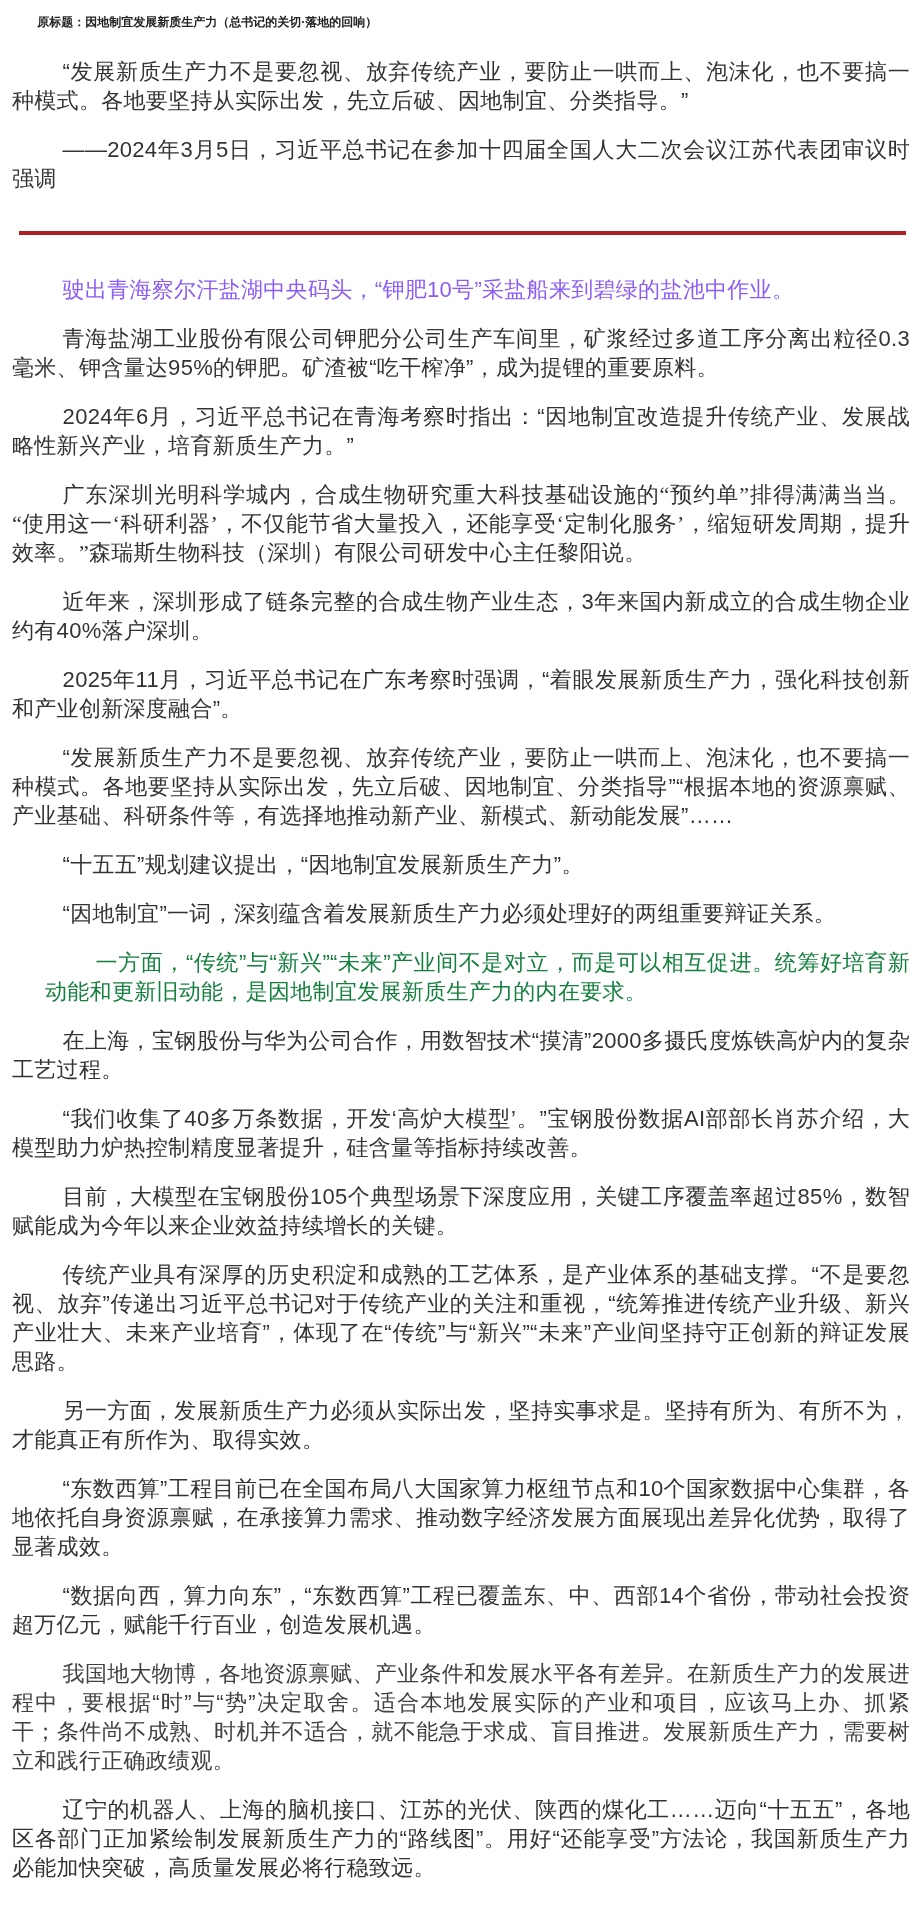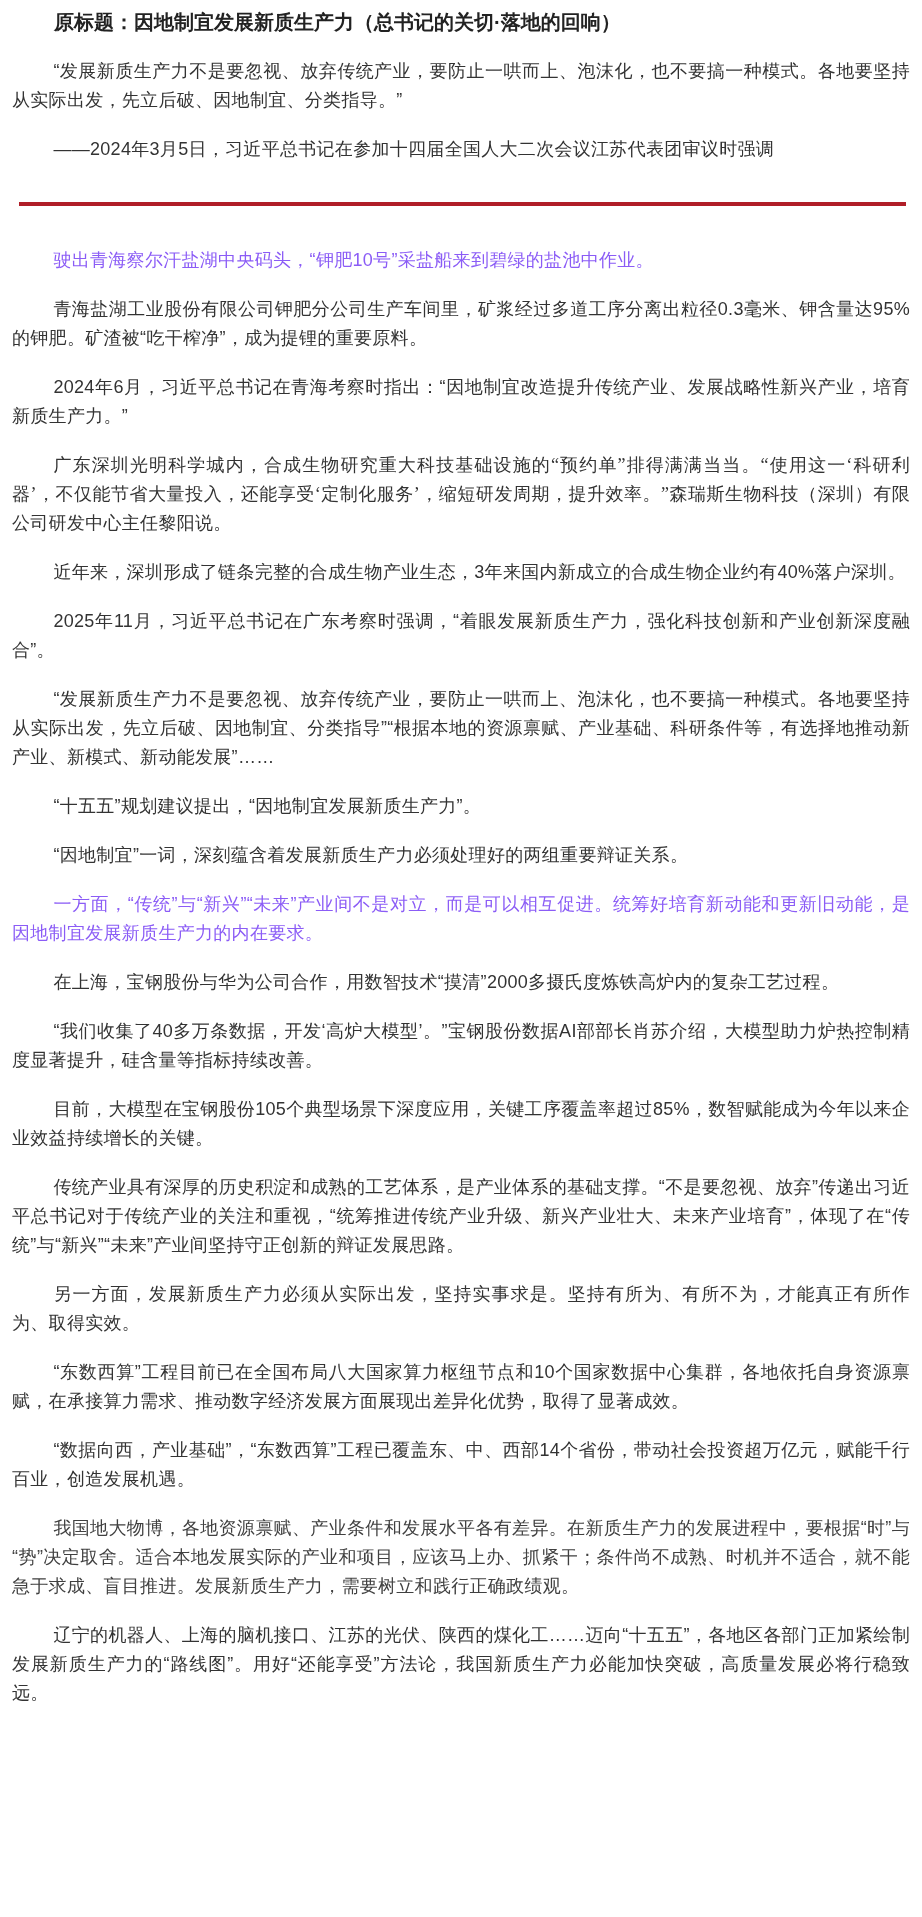--- a/index.html
+++ b/index.html
@@ -9,29 +9,29 @@
   }
   body {
     width: 922px;
     font-family: "Liberation Sans", "DejaVu Sans", sans-serif;
   }
   .article {
     padding: 8px 12px 24px 12px;
     box-sizing: border-box;
   }
   .article-title {
-    font-size: 20px;
+    font-size: 12px;
     font-weight: bold;
     color: #222222;
     line-height: 29px;
     margin: 0 0 20px 0;
     text-indent: 2.1em;
   }
   p.para {
-    font-size: 18px;
+    font-size: 22px;
     color: #333333;
     line-height: 29px;
     margin: 0 0 20px 0;
     text-indent: 2.3em;
     text-align: justify;
     letter-spacing: 0.3px;
   }
   p.para:last-child {
     margin-bottom: 0;
   }
@@ -58,24 +58,24 @@
   <section id="body-paragraphs">
       <p class="para" style="color: #8b5cf6;">驶出青海察尔汗盐湖中央码头，“钾肥10号”采盐船来到碧绿的盐池中作业。</p>
       <p class="para" style="color: rgb(51, 51, 51);">青海盐湖工业股份有限公司钾肥分公司生产车间里，矿浆经过多道工序分离出粒径0.3毫米、钾含量达95%的钾肥。矿渣被“吃干榨净”，成为提锂的重要原料。</p>
       <p class="para" style="color: rgb(51, 51, 51);">2024年6月，习近平总书记在青海考察时指出：“因地制宜改造提升传统产业、发展战略性新兴产业，培育新质生产力。”</p>
       <p class="para" style="color: rgb(51, 51, 51); font-family: Liberation Serif, serif;">广东深圳光明科学城内，合成生物研究重大科技基础设施的“预约单”排得满满当当。“使用这一‘科研利器’，不仅能节省大量投入，还能享受‘定制化服务’，缩短研发周期，提升效率。”森瑞斯生物科技（深圳）有限公司研发中心主任黎阳说。</p>
       <p class="para" style="color: rgb(51, 51, 51);">近年来，深圳形成了链条完整的合成生物产业生态，3年来国内新成立的合成生物企业约有40%落户深圳。</p>
       <p class="para" style="color: rgb(51, 51, 51);">2025年11月，习近平总书记在广东考察时强调，“着眼发展新质生产力，强化科技创新和产业创新深度融合”。</p>
       <p class="para" style="color: rgb(51, 51, 51);">“发展新质生产力不是要忽视、放弃传统产业，要防止一哄而上、泡沫化，也不要搞一种模式。各地要坚持从实际出发，先立后破、因地制宜、分类指导”“根据本地的资源禀赋、产业基础、科研条件等，有选择地推动新产业、新模式、新动能发展”……</p>
       <p class="para" style="color: rgb(51, 51, 51);">“十五五”规划建议提出，“因地制宜发展新质生产力”。</p>
       <p class="para" style="color: rgb(51, 51, 51);">“因地制宜”一词，深刻蕴含着发展新质生产力必须处理好的两组重要辩证关系。</p>
-      <p class="para" style="color: #8b5cf6;">一方面，“传统”与“新兴”“未来”产业间不是对立，而是可以相互促进。统筹好培育新动能和更新旧动能，是因地制宜发展新质生产力的内在要求。</p>
+      <p class="para" style="color: #15803d; margin-left: 33px;">一方面，“传统”与“新兴”“未来”产业间不是对立，而是可以相互促进。统筹好培育新动能和更新旧动能，是因地制宜发展新质生产力的内在要求。</p>
       <p class="para" style="color: rgb(51, 51, 51);">在上海，宝钢股份与华为公司合作，用数智技术“摸清”2000多摄氏度炼铁高炉内的复杂工艺过程。</p>
       <p class="para" style="color: rgb(51, 51, 51);">“我们收集了40多万条数据，开发‘高炉大模型’。”宝钢股份数据AI部部长肖苏介绍，大模型助力炉热控制精度显著提升，硅含量等指标持续改善。</p>
       <p class="para" style="color: rgb(51, 51, 51);">目前，大模型在宝钢股份105个典型场景下深度应用，关键工序覆盖率超过85%，数智赋能成为今年以来企业效益持续增长的关键。</p>
       <p class="para" style="color: rgb(51, 51, 51);">传统产业具有深厚的历史积淀和成熟的工艺体系，是产业体系的基础支撑。“不是要忽视、放弃”传递出习近平总书记对于传统产业的关注和重视，“统筹推进传统产业升级、新兴产业壮大、未来产业培育”，体现了在“传统”与“新兴”“未来”产业间坚持守正创新的辩证发展思路。</p>
       <p class="para" style="color: rgb(51, 51, 51);">另一方面，发展新质生产力必须从实际出发，坚持实事求是。坚持有所为、有所不为，才能真正有所作为、取得实效。</p>
       <p class="para" style="color: rgb(51, 51, 51);">“东数西算”工程目前已在全国布局八大国家算力枢纽节点和10个国家数据中心集群，各地依托自身资源禀赋，在承接算力需求、推动数字经济发展方面展现出差异化优势，取得了显著成效。</p>
-      <p class="para" style="color: rgb(51, 51, 51);">“数据向西，产业基础”，“东数西算”工程已覆盖东、中、西部14个省份，带动社会投资超万亿元，赋能千行百业，创造发展机遇。</p>
+      <p class="para" style="color: rgb(51, 51, 51);">“数据向西，算力向东”，“东数西算”工程已覆盖东、中、西部14个省份，带动社会投资超万亿元，赋能千行百业，创造发展机遇。</p>
       <p class="para" style="color: #404040;">我国地大物博，各地资源禀赋、产业条件和发展水平各有差异。在新质生产力的发展进程中，要根据“时”与“势”决定取舍。适合本地发展实际的产业和项目，应该马上办、抓紧干；条件尚不成熟、时机并不适合，就不能急于求成、盲目推进。发展新质生产力，需要树立和践行正确政绩观。</p>
       <p class="para" style="color: rgb(51, 51, 51);">辽宁的机器人、上海的脑机接口、江苏的光伏、陕西的煤化工……迈向“十五五”，各地区各部门正加紧绘制发展新质生产力的“路线图”。用好“还能享受”方法论，我国新质生产力必能加快突破，高质量发展必将行稳致远。</p>
     </section>
 </main>
 
 </body></html>

